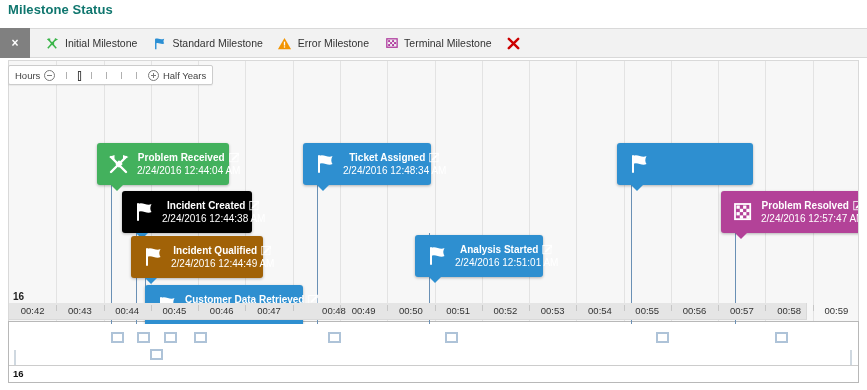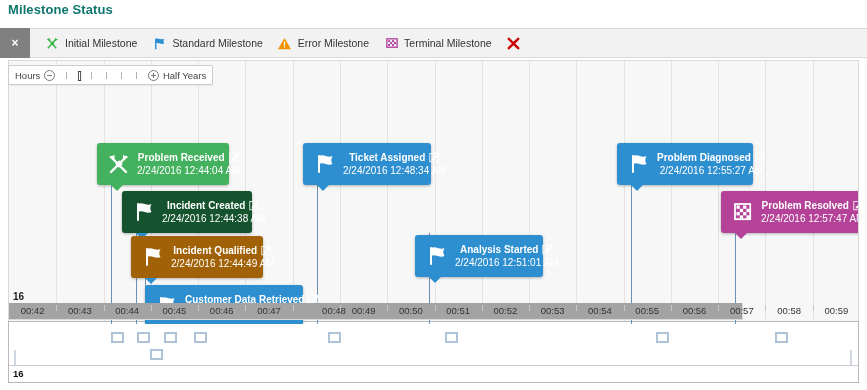--- a/index.html
+++ b/index.html
@@ -147,22 +147,22 @@
   .ms-title { margin-right: 4px; }
   .ms-edit { flex: 0 0 auto; display: inline-flex; cursor: pointer; }
   .ms-date {
     font-size: 10px; line-height: 14px; white-space: nowrap;
     text-align: center;
   }
 
   
   #time-axis {
     position: absolute; left: 8px; top: 303px;
-    width: 735px; height: 17px;
-    background: #a3a3a3;
+    width: 799px; height: 17px;
+    background: #e5e5e5;
     border: 1px solid #d9d9d9;
     border-top: none;
     z-index: 20;
   }
   .tick-label {
     position: absolute; top: 2px;
     font-size: 9.5px; color: #333;
     transform: translateX(-50%);
     white-space: nowrap;
   }
@@ -316,21 +316,21 @@
               <svg width="11" height="11" viewBox="0 0 12 12">
                 <rect x="0.8" y="1.6" width="9" height="9" fill="none" stroke="#ffffff" stroke-opacity=".82" stroke-width="1.1"></rect>
                 <path d="M6.6 0.8 L10.9 5 L10.9 0.8 Z" fill="#ffffff" fill-opacity=".85"></path>
                 <path d="M3.2 7.6 L8.2 2.6 L9.6 4 L4.6 9 L2.9 9.4 Z" fill="#ffffff"></path>
               </svg>
             </span>
           </div>
           <div class="ms-date">2/24/2016 12:44:04 AM</div>
         </div>
       </div>
-      <div class="ms-card" style="left: 113px; top: 130px; width: 130px; background: #14532d; color: rgb(46, 143, 208);">
+      <div class="ms-card" style="left: 113px; top: 130px; width: 130px; background: #000000; color: rgb(46, 143, 208);">
         <span class="ms-flag">
           <svg width="26" height="26" viewBox="0 0 26 26">
             <path d="M7 5 v16" stroke="#fff" stroke-width="2" fill="none" stroke-linecap="round"></path>
             <path d="M7 5 c4.5 -2.6 9 2.6 13.5 0 c-1.6 3.4 -1.6 5.4 0 8 c-4.5 2.6 -9 -2.6 -13.5 0 z" fill="#fff"></path>
           </svg>
         </span>
         <div class="ms-text" style="color: rgb(255, 255, 255);">
           <div class="ms-title-row">
             <span class="ms-title">Incident Created</span>
             <span class="ms-edit">
@@ -428,33 +428,20 @@
           <div class="ms-date">2/24/2016 12:51:01 AM</div>
         </div>
       </div>
       <div class="ms-card" style="left: 608px; top: 82px; width: 136px; background: rgb(46, 143, 208); color: rgb(46, 143, 208);">
         <span class="ms-flag">
           <svg width="26" height="26" viewBox="0 0 26 26">
             <path d="M7 5 v16" stroke="#fff" stroke-width="2" fill="none" stroke-linecap="round"></path>
             <path d="M7 5 c4.5 -2.6 9 2.6 13.5 0 c-1.6 3.4 -1.6 5.4 0 8 c-4.5 2.6 -9 -2.6 -13.5 0 z" fill="#fff"></path>
           </svg>
         </span>
-        <div class="ms-text" style="color: rgb(255, 255, 255);">
-          <div class="ms-title-row">
-            <span class="ms-title">Problem Diagnosed</span>
-            <span class="ms-edit">
-              <svg width="11" height="11" viewBox="0 0 12 12">
-                <rect x="0.8" y="1.6" width="9" height="9" fill="none" stroke="#ffffff" stroke-opacity=".82" stroke-width="1.1"></rect>
-                <path d="M6.6 0.8 L10.9 5 L10.9 0.8 Z" fill="#ffffff" fill-opacity=".85"></path>
-                <path d="M3.2 7.6 L8.2 2.6 L9.6 4 L4.6 9 L2.9 9.4 Z" fill="#ffffff"></path>
-              </svg>
-            </span>
-          </div>
-          <div class="ms-date">2/24/2016 12:55:27 AM</div>
-        </div>
       </div>
       <div class="ms-card" style="left: 712px; top: 130px; width: 150px; background: rgb(179, 66, 152); color: rgb(179, 66, 152);">
         <span class="ms-flag">
           <svg width="26" height="26" viewBox="0 0 26 26">
             <rect x="5" y="5" width="15.2" height="15.2" fill="none" stroke="#fff" stroke-width="1.8"></rect>
             <rect x="6.5" y="6.5" width="3.3" height="3.3" fill="#fff"></rect>
             <rect x="13.1" y="6.5" width="3.3" height="3.3" fill="#fff"></rect>
             <rect x="9.8" y="9.8" width="3.3" height="3.3" fill="#fff"></rect>
             <rect x="16.4" y="9.8" width="3.3" height="3.3" fill="#fff"></rect>
             <rect x="6.5" y="13.1" width="3.3" height="3.3" fill="#fff"></rect>

